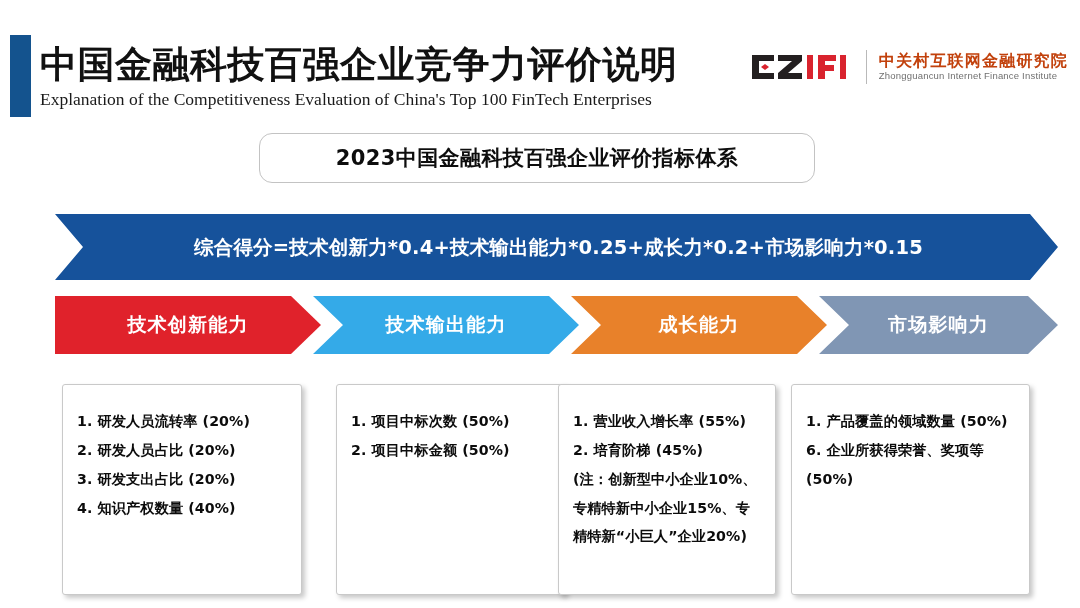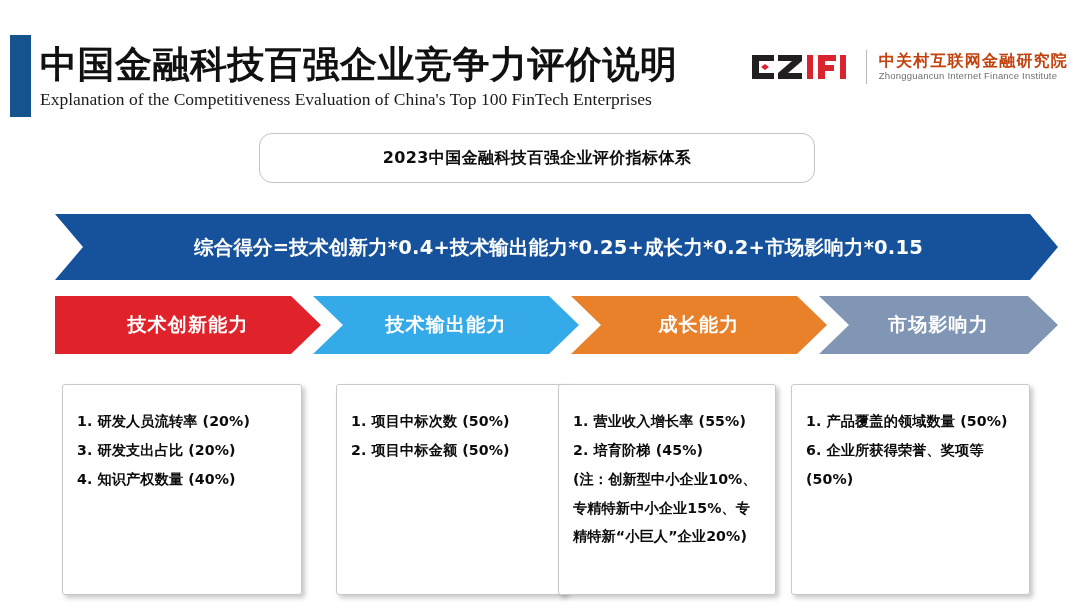--- a/index.html
+++ b/index.html
@@ -95,21 +95,21 @@
     border: 1.2px solid #c3c3c3;
     border-radius: 13px;
     background: #ffffff;
     box-sizing: border-box;
     display: flex;
     align-items: center;
     justify-content: center;
   }
   #system-title .pill-text {
     font-family: "DejaVu Sans", "Liberation Sans", sans-serif;
-    font-size: 16px;
+    font-size: 21px;
     font-weight: bold;
     color: #0d0d0d;
     letter-spacing: 0.4px;
     white-space: nowrap;
   }
 
   
   #formula-banner {
     position: absolute;
     left: 55px; top: 182px;
@@ -246,20 +246,21 @@
     </div>
     <div class="chev chev-mid" id="chev-3" style="left: 764px; width: 239px; background: rgb(128, 150, 180);">
       <span class="chev-label">市场影响力</span>
     </div>
   </div>
 
   <div id="cards">
 
     <div class="card" id="card-0" style="left: 62px; width: 240px;">
       <div class="card-line">1. 研发人员流转率 (20%)</div>
+      <div class="card-line">2. 研发人员占比 (20%)</div>
       <div class="card-line">3. 研发支出占比 (20%)</div>
       <div class="card-line">4. 知识产权数量 (40%)</div>
     </div>
 
     <div class="card" id="card-1" style="left: 336px; width: 230px;">
       <div class="card-line">1. 项目中标次数 (50%)</div>
       <div class="card-line">2. 项目中标金额 (50%)</div>
     </div>
 
     <div class="card" id="card-2" style="left: 558px; width: 218px;">

